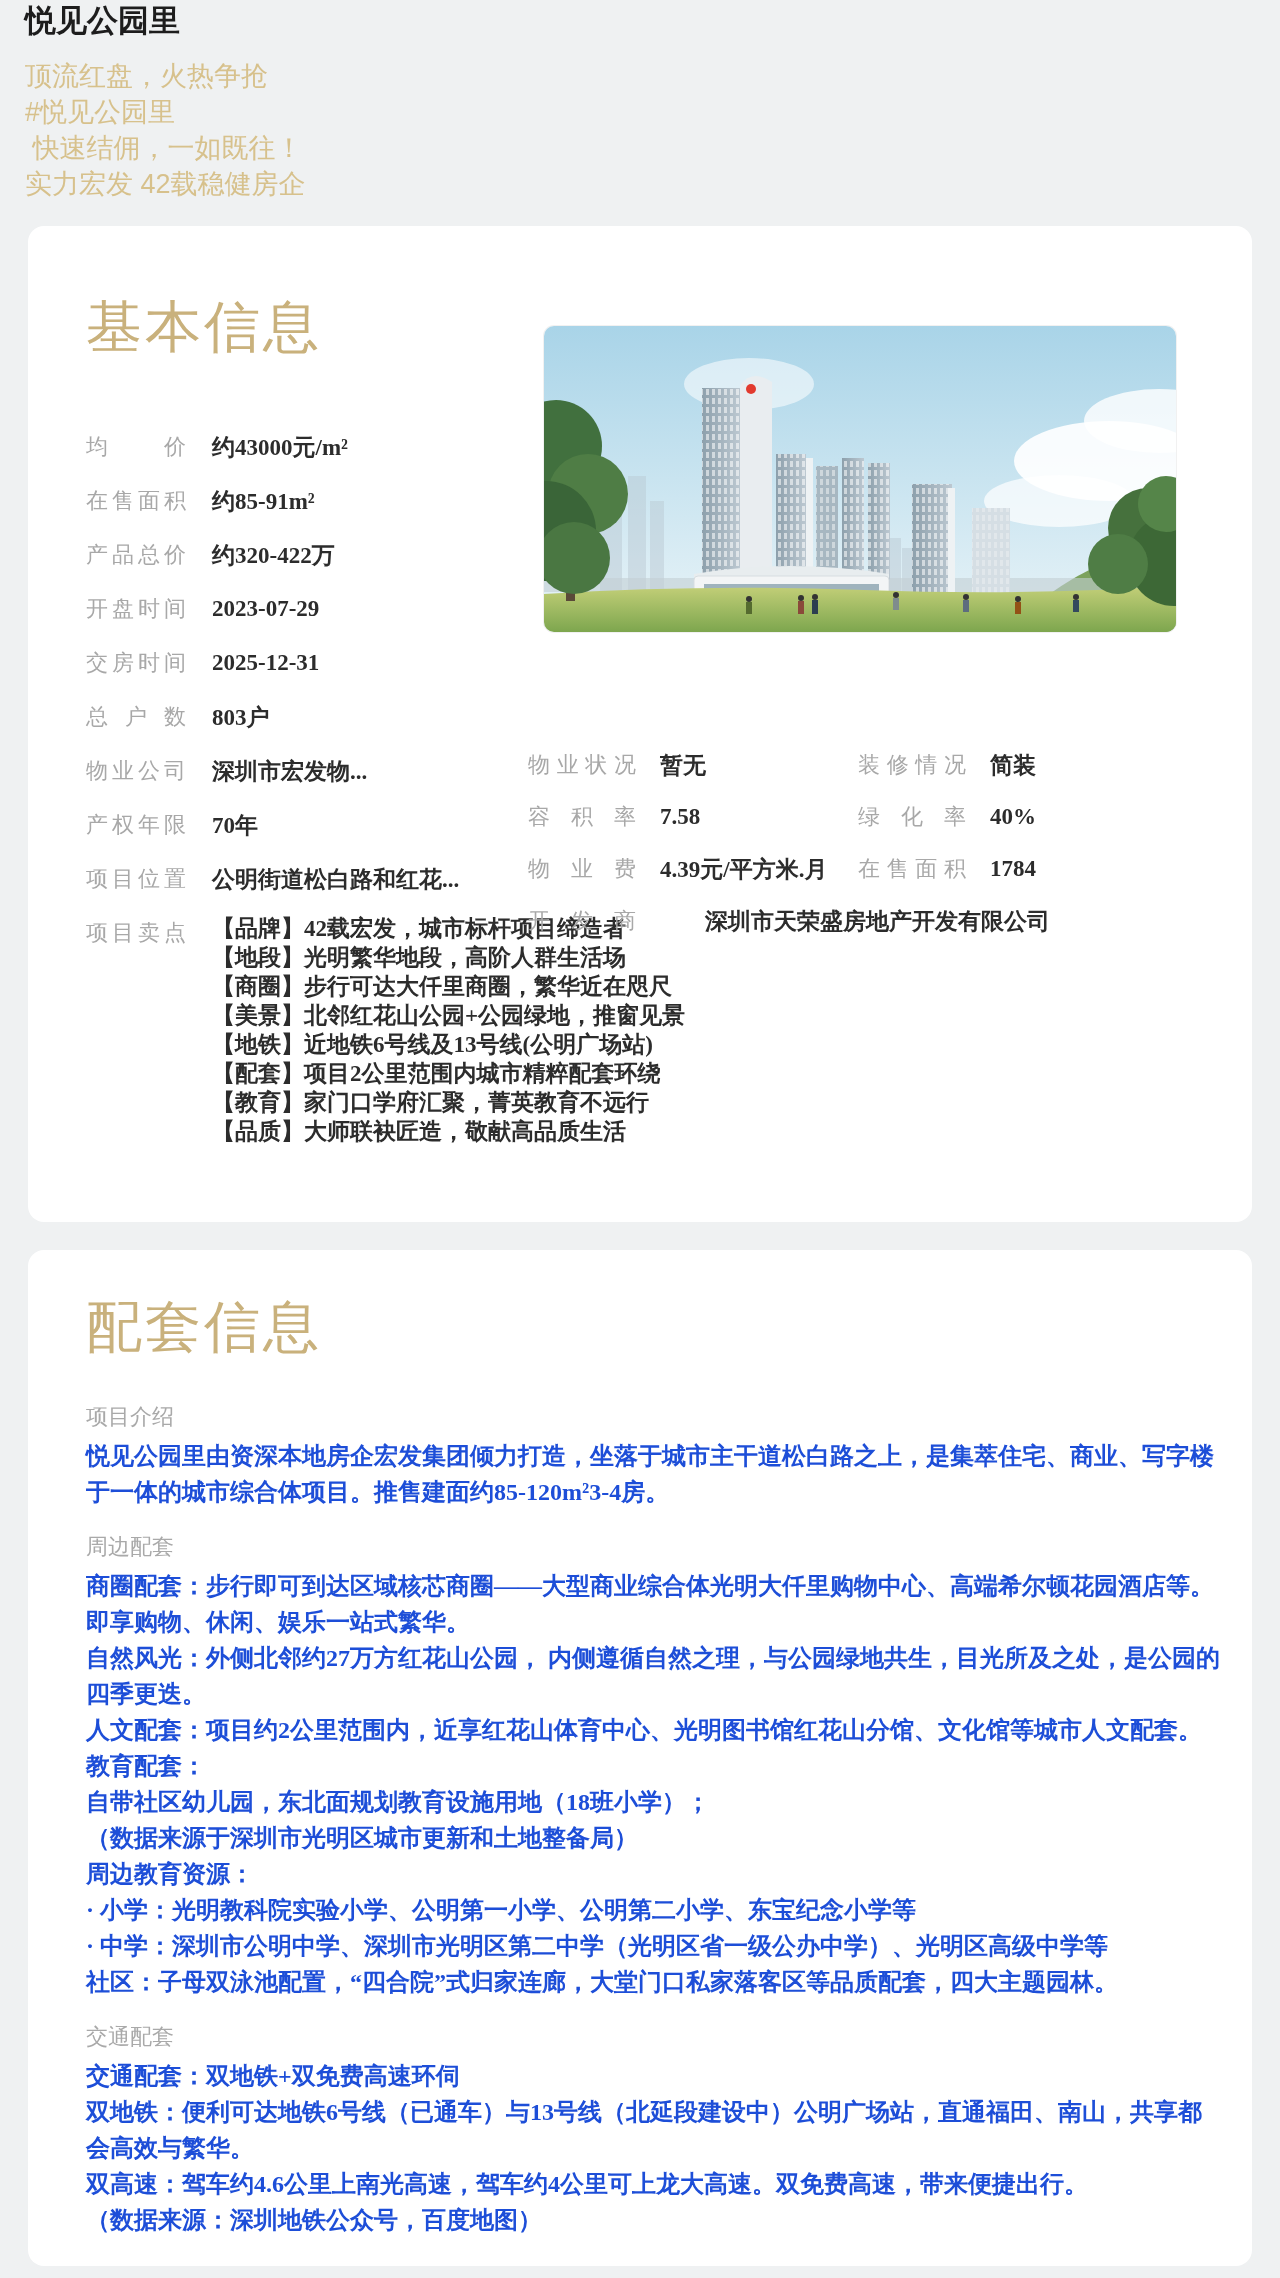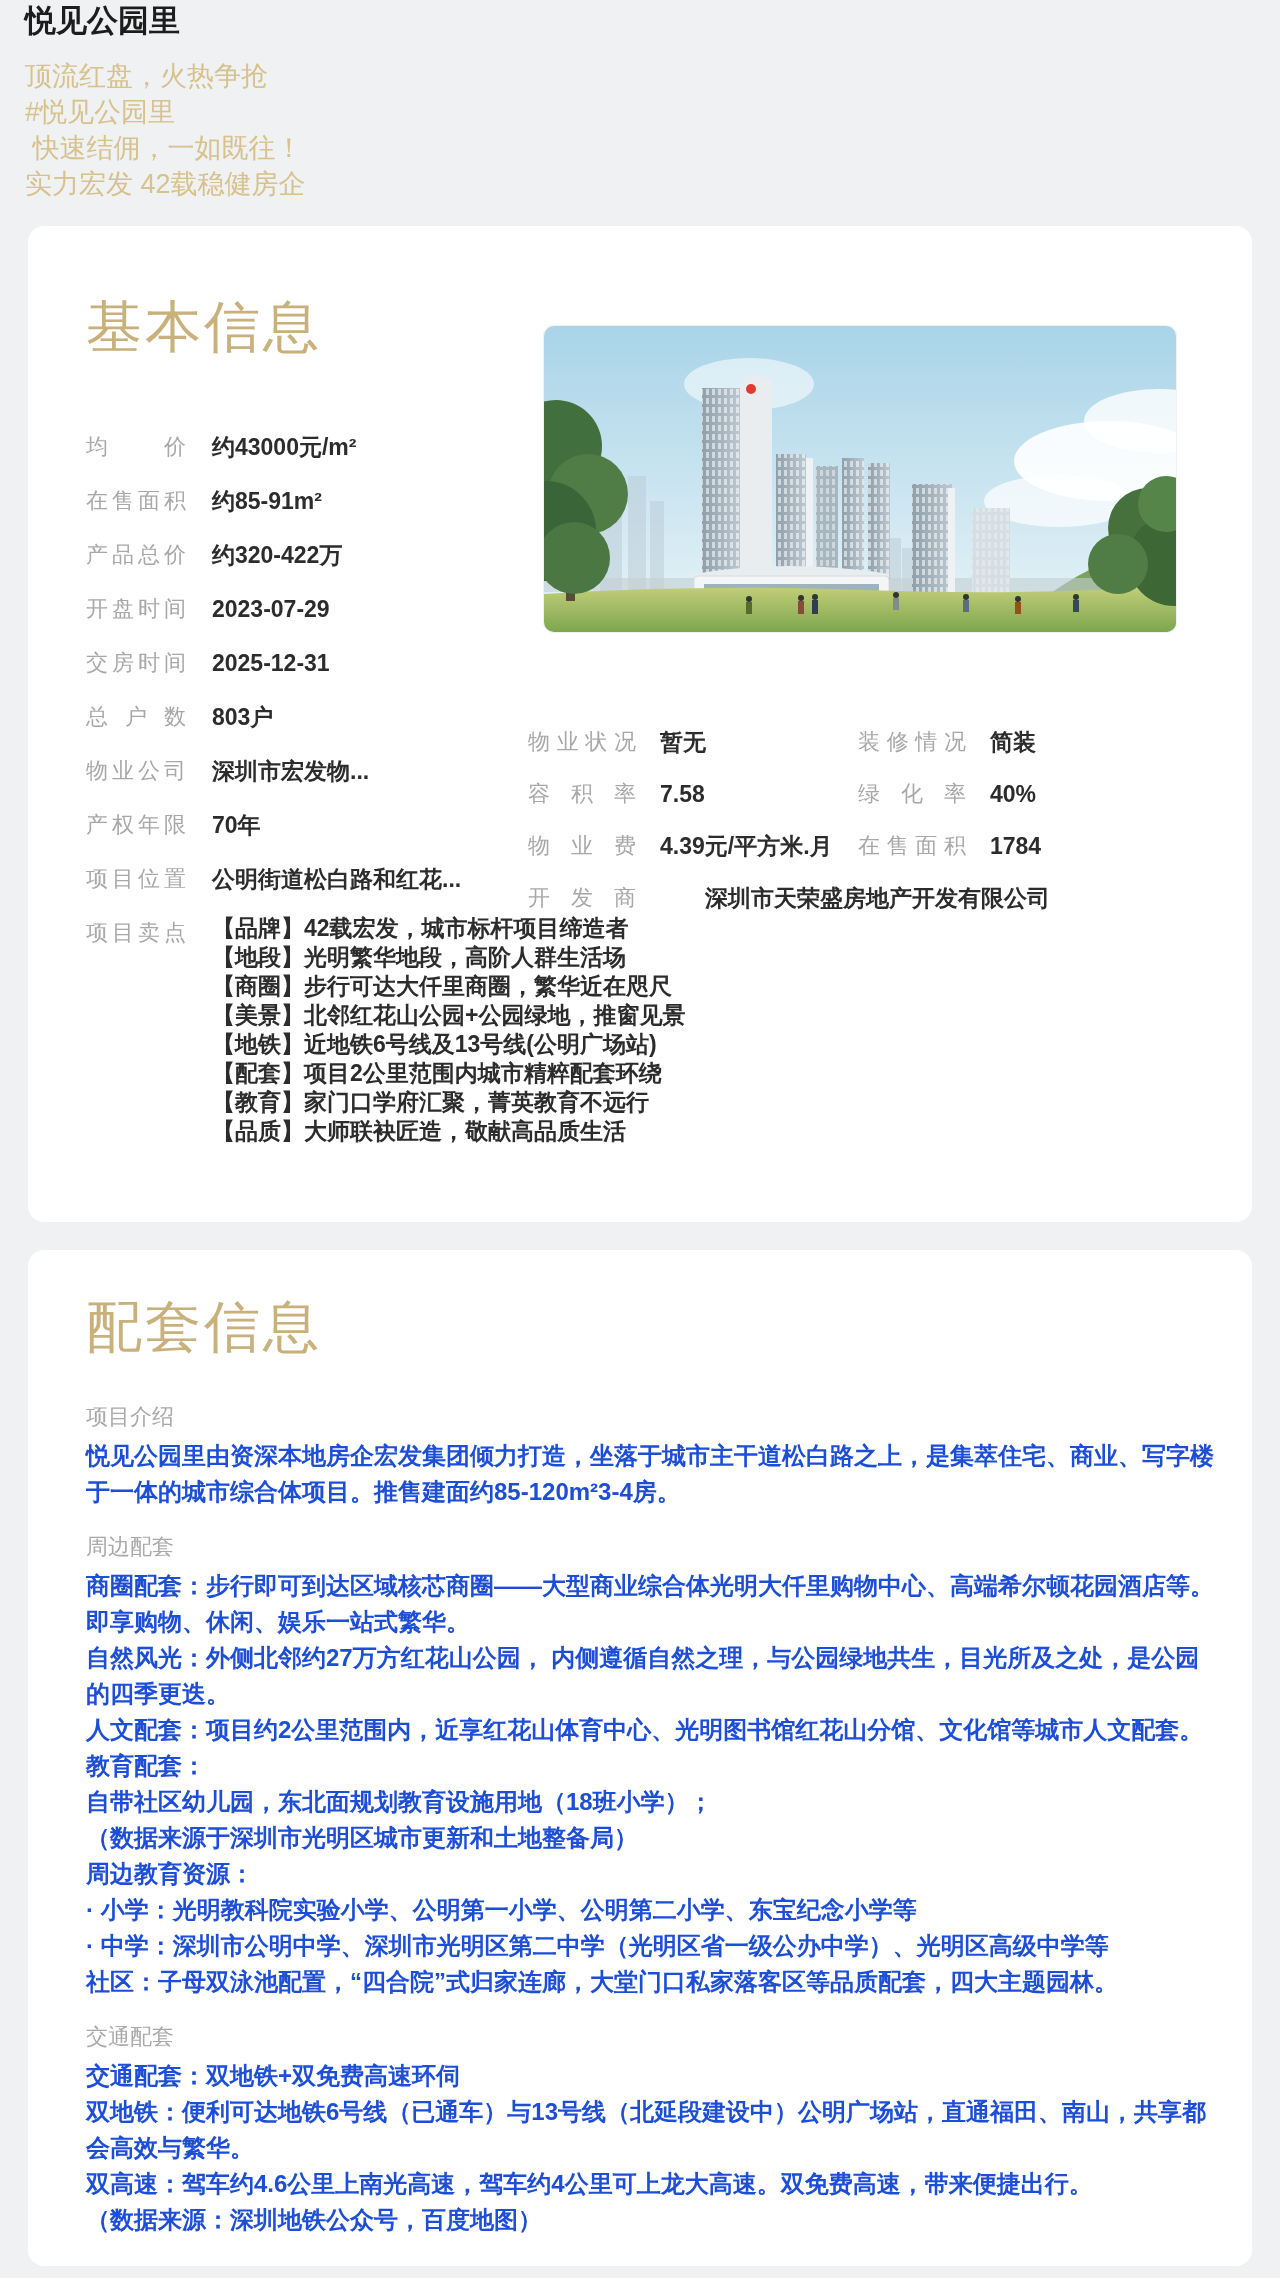--- a/index.html
+++ b/index.html
@@ -8,39 +8,39 @@
     background:#eff1f2;
     font-family:"Liberation Sans","DejaVu Sans",sans-serif;
     color:#2c2c2c;
   }
   
   .page-header{padding:0 0 0 25px;}
   .page-title{margin:0 0 16px;font-size:31px;font-weight:700;color:#1d1d1d;}
   .promo p{margin:0;font-size:27px;line-height:36px;color:#d7c18c;font-weight:400;white-space:pre-wrap;}
 
   
-  .card{background:#ffffff;border-radius:16px;margin:12px 28px;box-sizing:border-box;}
+  .card{background:#ffffff;border-radius:16px;margin:12px 28px;box-sizing:border-box;font-family:Liberation Serif, serif;}
   .card-heading{margin:0 0 0 26px;font-size:56px;font-weight:400;letter-spacing:3px;color:#c9b17c;}
 
   
   .card-basic{margin-top:24px;position:relative;height:996px;padding:64px 32px 0;}
   .left-col{width:472px;margin:54px 0 0 26px;}
   .info-row{display:flex;align-items:center;min-height:54px;}
   .info-label{flex:none;width:100px;font-size:22px;color:#a8a8a8;text-align:justify;text-align-last:justify;text-justify:inter-character;}
   .info-value{margin-left:26px;font-size:23px;font-weight:600;color:#2c2c2c;white-space:nowrap;}
   .sp-row{display:flex;margin-top:8px;}
   .sp-label{flex:none;width:100px;font-size:22px;color:#a8a8a8;text-align:justify;text-align-last:justify;padding-top:4px;}
   .sp-lines{margin-left:26px;}
   .sp-lines p{margin:0;font-size:23px;line-height:29px;font-weight:600;color:#2c2c2c;white-space:nowrap;}
 
   .render-figure{position:absolute;top:100px;left:516px;width:632px;height:306px;margin:0;
     border-radius:10px;overflow:hidden;box-shadow:0 0 0 1px #f1f1f1;}
   .render-figure svg{display:block;}
 
-  .right-fields{position:absolute;top:490px;left:500px;width:714px;display:grid;grid-template-columns:330px 1fr;}
+  .right-fields{position:absolute;top:513px;left:500px;width:714px;display:grid;grid-template-columns:330px 1fr;}
   .rf{display:flex;align-items:center;min-height:52px;}
   .rf-label{flex:none;width:108px;font-size:22px;color:#a8a8a8;text-align:justify;text-align-last:justify;text-justify:inter-character;}
   .rf-value{margin-left:24px;font-size:23px;font-weight:600;color:#2c2c2c;white-space:nowrap;}
   .rf-span{grid-column:1 / -1;gap:45px;}
 
   
   .card-facility{margin-top:28px;padding:40px 32px 28px;}
   .card-facility .card-heading{margin-bottom:36px;}
   .sec-label{margin:22px 0 6px 26px;font-size:22px;font-weight:400;color:#a9a9a9;}
   .sec-body p{margin:0 0 0 26px;max-width:1152px;font-size:24px;line-height:36px;font-weight:600;color:#1d4ed8;}

